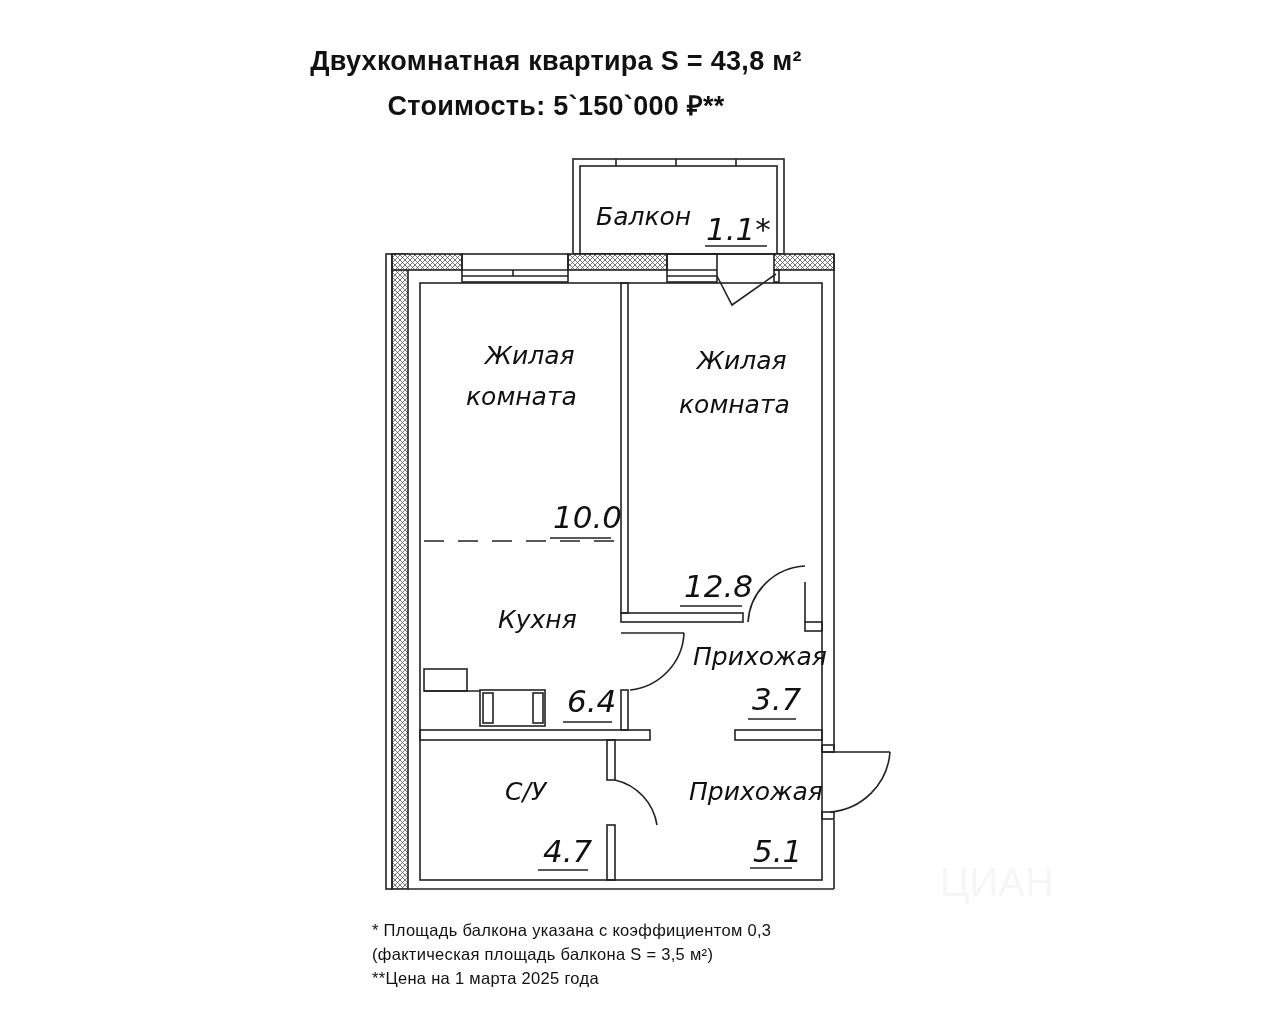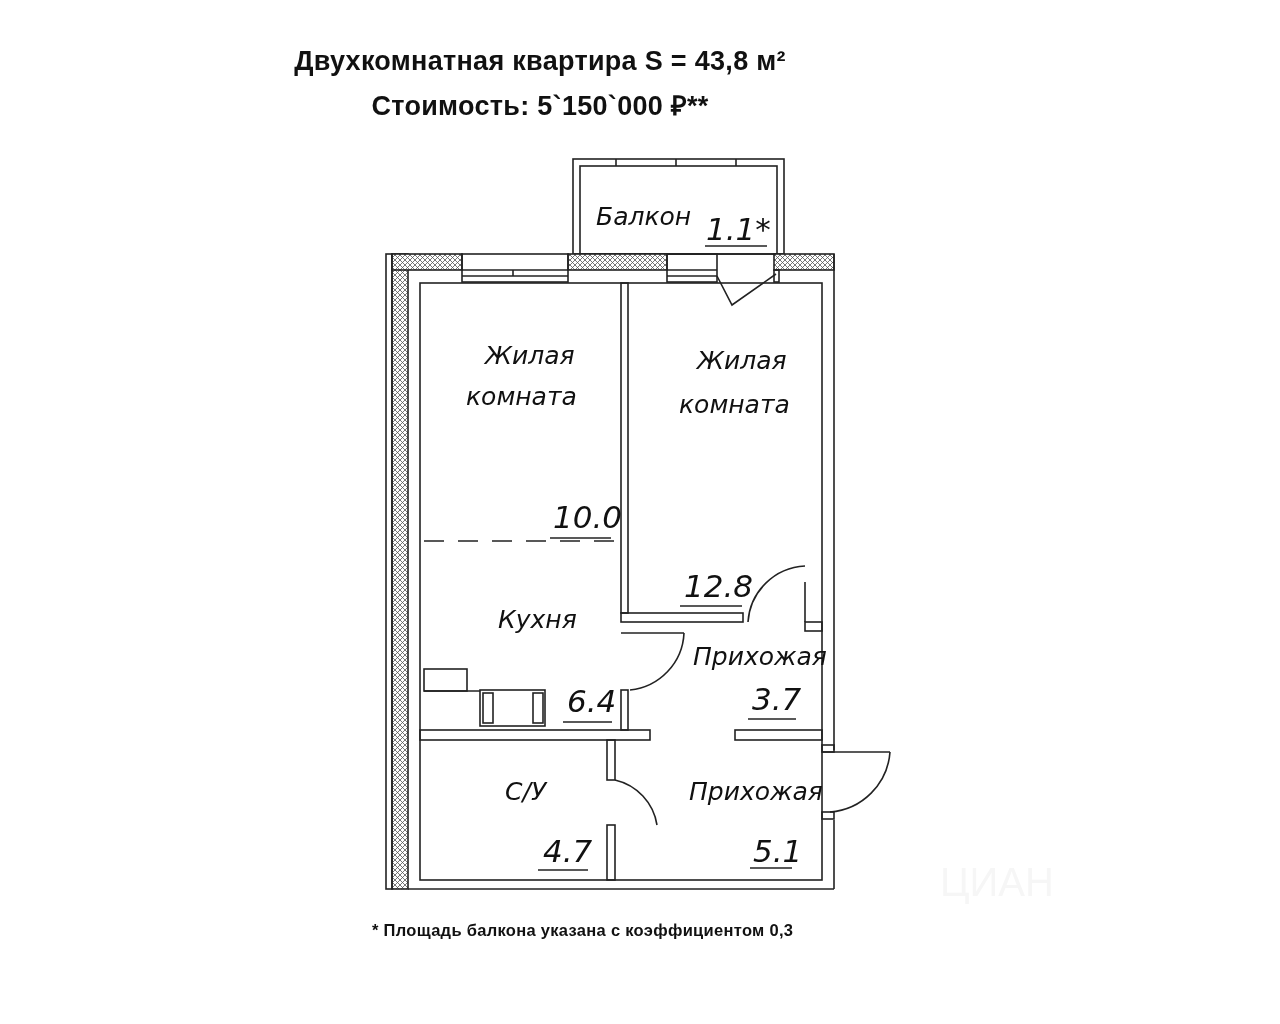--- a/index.html
+++ b/index.html
@@ -1,30 +1,30 @@
 <!DOCTYPE html>
 <html><head>
 <meta charset="utf-8">
 <style>
   html, body { margin: 0; padding: 0; background: #ffffff; }
   body { width: 1280px; height: 1024px; position: relative; overflow: hidden; font-family: "Liberation Sans", sans-serif; }
   .title {
-    position: absolute; left: 0; width: 1080px; text-align: center;
+    position: absolute; left: 16px; width: 1080px; text-align: center;
     font-family: "Liberation Sans", sans-serif; font-weight: bold; font-size: 27px; color: #111;
     letter-spacing: 0.3px;
   }
   #title-line1 { top: 46px; }
   #title-line2 { top: 86px; }
   svg#plan { position: absolute; left: 0; top: 0; }
   .lbl { font-family: "DejaVu Sans", sans-serif; font-style: italic; fill: #111; }
   .room-name { font-size: 25px; }
   .area { font-size: 31px; }
   .notes {
     position: absolute; left: 372px; top: 918px;
-    font-family: "Liberation Sans", sans-serif; font-weight: bold; font-size: 16.5px; color: #111;
+    font-family: "Liberation Sans", sans-serif; font-weight: normal; font-size: 16.5px; color: #111;
     line-height: 24px; letter-spacing: 0.3px;
   }
   .watermark { position: absolute; left: 940px; top: 860px; font-size: 40px; color: #f6f6f6; font-family: "Liberation Sans", sans-serif; }
 </style>
 </head>
 <body>
 
 <div class="title" id="title-line1">Двухкомнатная квартира S = 43,8 м²</div>
 <div class="title" id="title-line2">Стоимость: 5`150`000 ₽**</div>
 
@@ -130,13 +130,15 @@
 
   <text class="lbl room-name" x="505" y="800">С/У</text>
   <text class="lbl area" x="543" y="862">4.7</text>
 
   <text class="lbl room-name" x="689" y="800">Прихожая</text>
   <text class="lbl area" x="753" y="862">5.1</text>
 </svg>
 
 <div class="notes">
   <div>* Площадь балкона указана с коэффициентом 0,3</div>
+  <div>(фактическая площадь  балкона S = 3,5 м²)</div>
+  <div>**Цена на 1 марта 2025 года</div>
 </div>
 
 </body></html>

